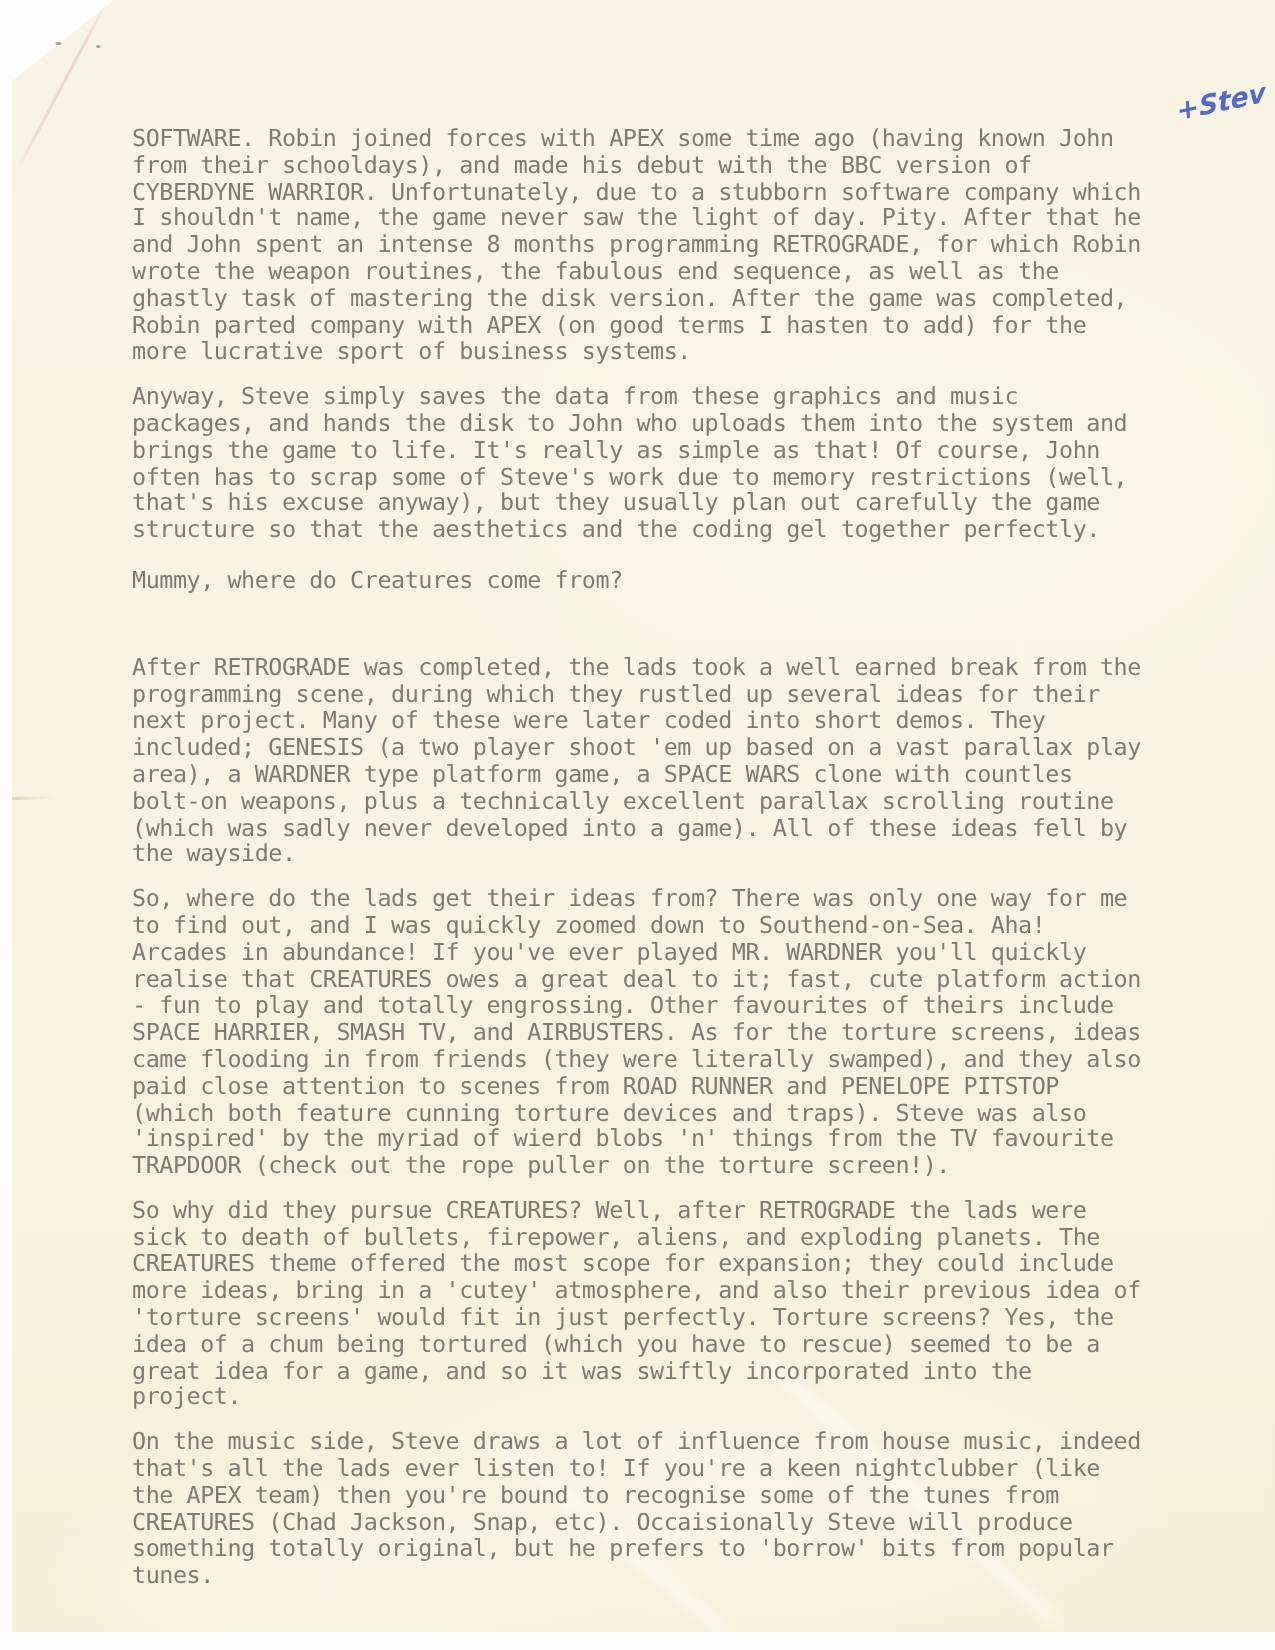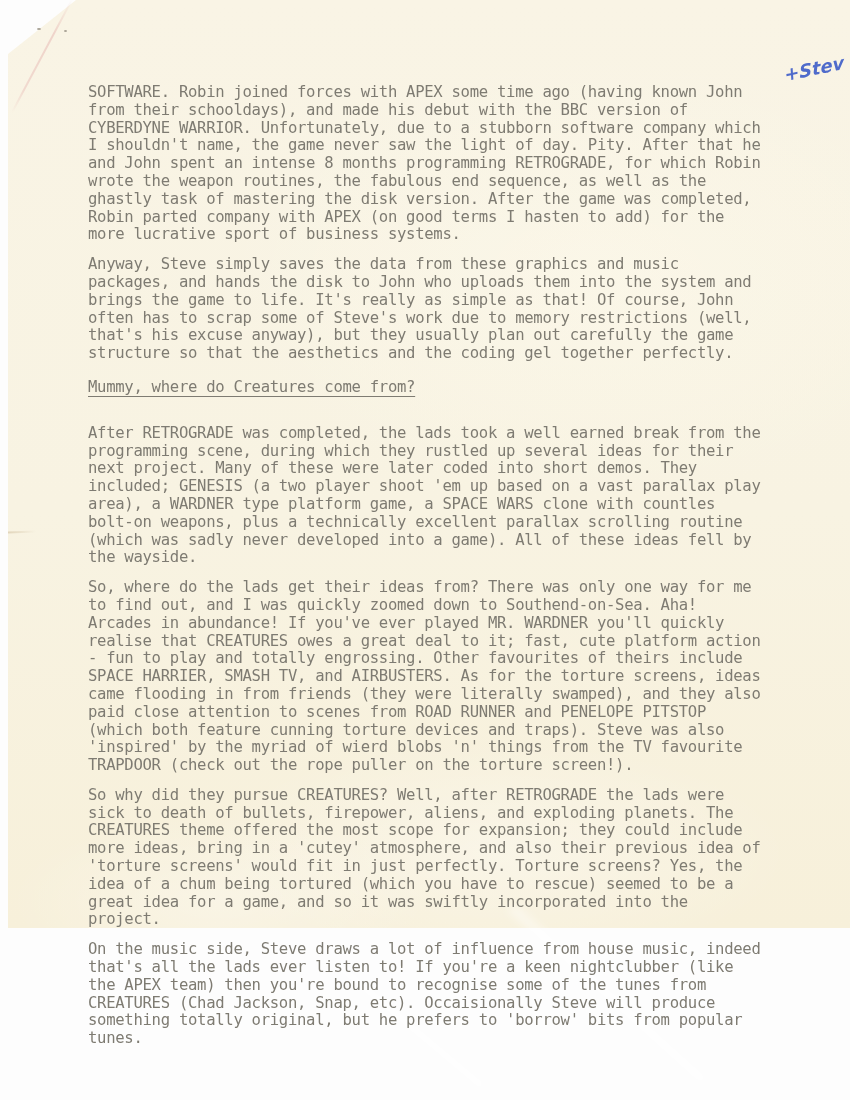--- a/index.html
+++ b/index.html
@@ -4,21 +4,21 @@
 <style>
   :root{
     --bg:#fdfdfd;
     --paper:#f8f3e2;
     --ink:#7e7b72;
     --annotation:#4f6bcb;
   }
   html,body{margin:0;padding:0;width:850px;height:1100px;background:var(--bg);overflow:hidden;}
   .canvas{position:relative;width:850px;height:1100px;background:var(--bg);}
   .paper{
-    position:absolute;left:8px;top:0;width:842px;height:928px;
+    position:absolute;left:8px;top:0;width:842px;height:1088px;
     background:
       radial-gradient(ellipse 420px 160px at 58% 92%, rgba(255,255,255,0.35), rgba(255,255,255,0) 70%),
       radial-gradient(ellipse 300px 120px at 25% 97%, rgba(255,255,255,0.30), rgba(255,255,255,0) 70%),
       radial-gradient(ellipse 500px 300px at 70% 30%, rgba(255,252,240,0.35), rgba(255,255,255,0) 75%),
       linear-gradient(180deg, #f9f4e5 0%, #f8f3e2 55%, #f7f0da 100%);
   }
   .corner-fold{
     position:absolute;left:0;top:0;width:68px;height:54px;
     background:var(--bg);
     clip-path:polygon(0 0, 100% 0, 0 100%);
@@ -43,22 +43,21 @@
   .streak2{left:300px;top:1020px;width:200px;height:8px;transform:rotate(40deg);}
   .text-block{
     position:absolute;left:80px;top:84px;width:710px;
     font-family:"DejaVu Sans Mono", monospace;
     font-size:15.6px;line-height:17.8px;
     color:var(--ink);
     letter-spacing:-0.3px;
   }
   .para{white-space:pre;margin:0 0 12px 0;}
   .heading{
-    white-space:pre;margin:16px 0 28px 0;
-    text-decoration:underline;
+    white-space:pre;margin:16px 0 40px 0;
     text-underline-offset:4px;
     text-decoration-thickness:1px;
   }
   .annotation{
     position:absolute;left:776px;top:58px;
     font-family:"DejaVu Sans", sans-serif;
     font-style:italic;font-weight:bold;
     font-size:18px;color:var(--annotation);
     transform:rotate(-12deg) skewX(-8deg);
     white-space:nowrap;

